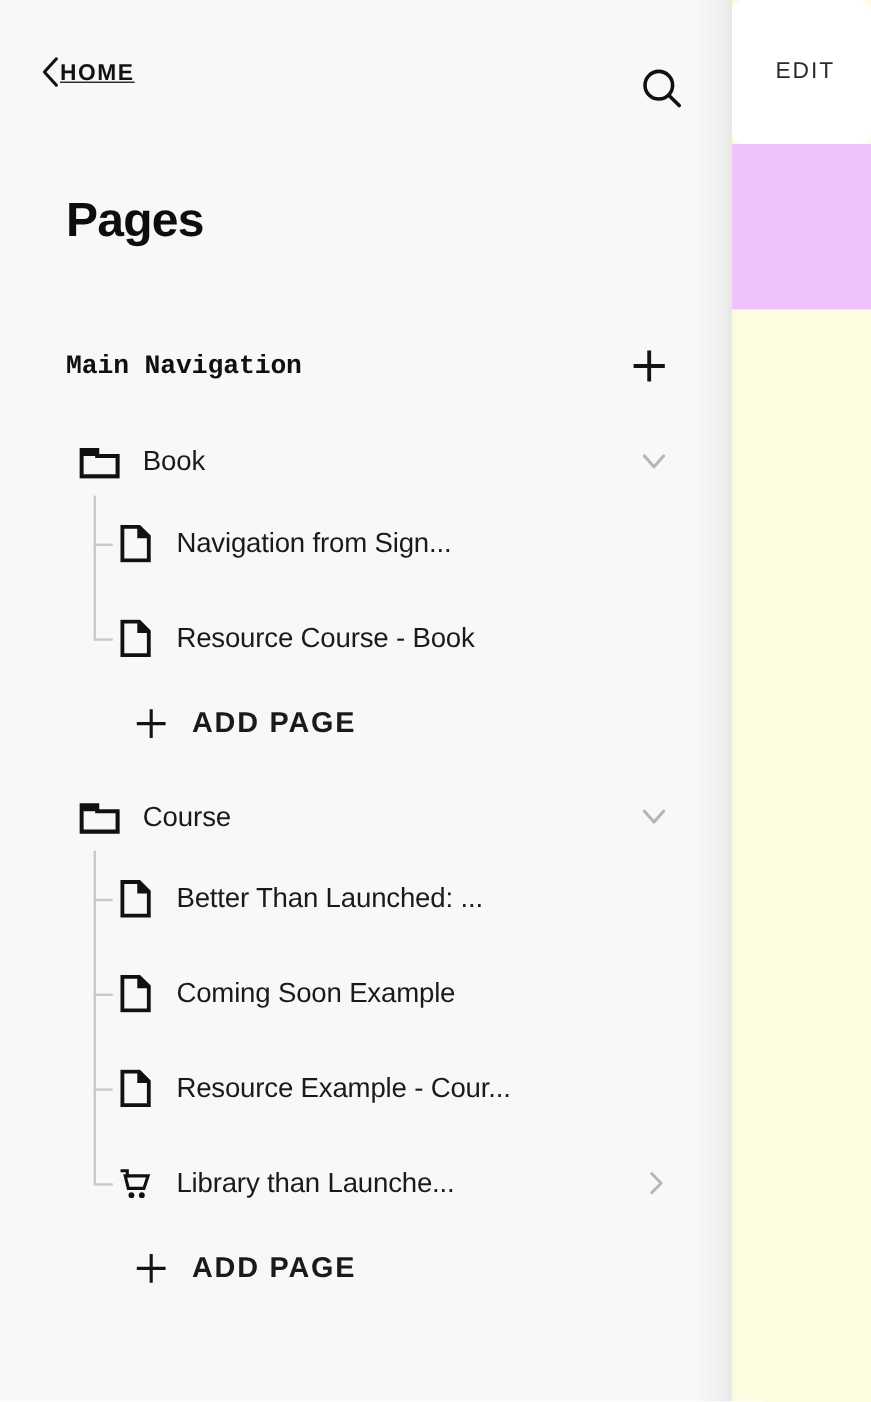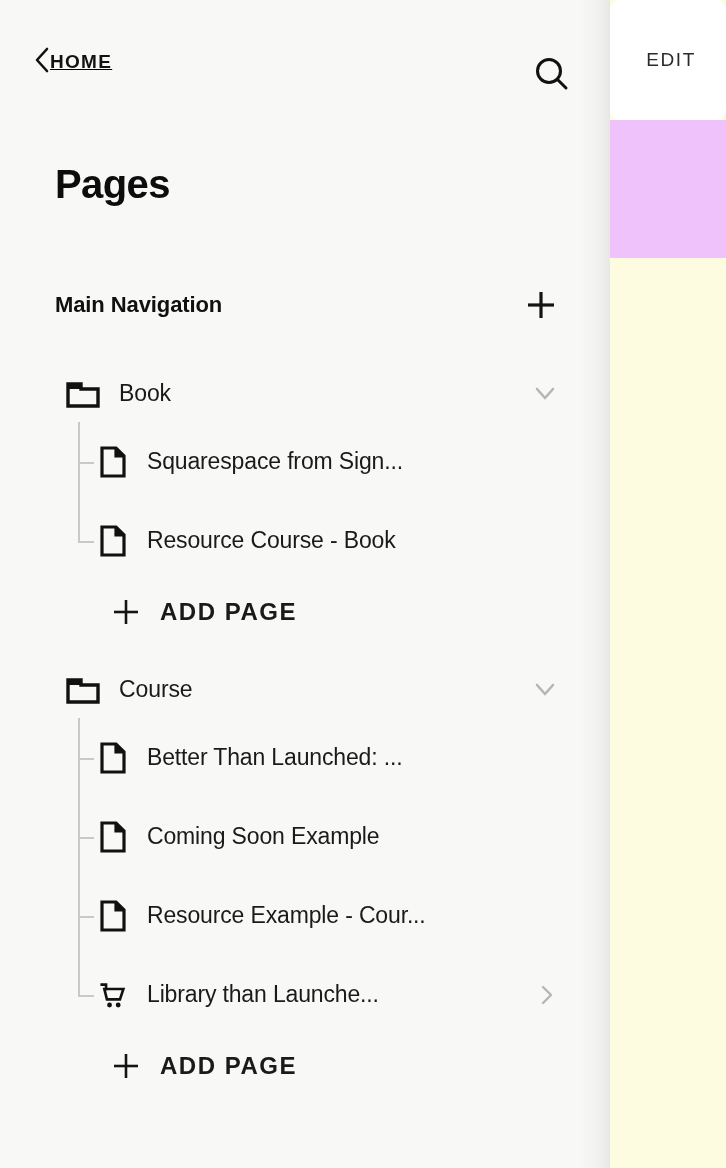--- a/index.html
+++ b/index.html
@@ -120,31 +120,32 @@
   
   .section-head {
     position: absolute;
     top: 287px;
     left: 55px;
     width: 503px;
     height: 36px;
     display: flex;
     align-items: center;
     justify-content: space-between;
+    font-family: Liberation Mono, monospace;
   }
   .section-title {
     font-size: 22px;
     font-weight: 700;
     color: #101010;
     letter-spacing: -0.1px;
   }
   .section-add { width: 34px; height: 34px; cursor: pointer; }
 
   
-  .tree { position: absolute; top: 364px; left: 0; width: 610px; }
+  .tree { position: absolute; top: 355px; left: 0; width: 610px; }
 
   .group { position: relative; }
 
   .folder-row {
     position: relative;
     height: 58px;
     display: flex;
     align-items: center;
     padding-left: 66px;
     cursor: pointer;
@@ -285,21 +286,21 @@
     <div class="children">
       <div class="tree-line" style="height: 118.5px;"></div>
 
   <div class="page-row">
     <span class="tick"></span>
     <svg viewBox="0 0 26 32" class="page-icon">
                 <path d="M2 2 H16 L24 10 V30 H2 Z" fill="none" stroke="#111111" stroke-width="3.2" stroke-linejoin="miter"></path>
                 <path d="M2 2 H16 V10 H2 Z" fill="none" stroke="none"></path>
                 <path d="M16 2 L16 10 L24 10" fill="#111111" stroke="#111111" stroke-width="3.2" stroke-linejoin="miter"></path>
               </svg>
-    <span class="page-label">Squarespace from Sign...</span>
+    <span class="page-label">Navigation from Sign...</span>
   </div>
 
   <div class="page-row">
     <span class="tick"></span>
     <svg viewBox="0 0 26 32" class="page-icon">
                 <path d="M2 2 H16 L24 10 V30 H2 Z" fill="none" stroke="#111111" stroke-width="3.2" stroke-linejoin="miter"></path>
                 <path d="M2 2 H16 V10 H2 Z" fill="none" stroke="none"></path>
                 <path d="M16 2 L16 10 L24 10" fill="#111111" stroke="#111111" stroke-width="3.2" stroke-linejoin="miter"></path>
               </svg>
     <span class="page-label">Resource Course - Book</span>

